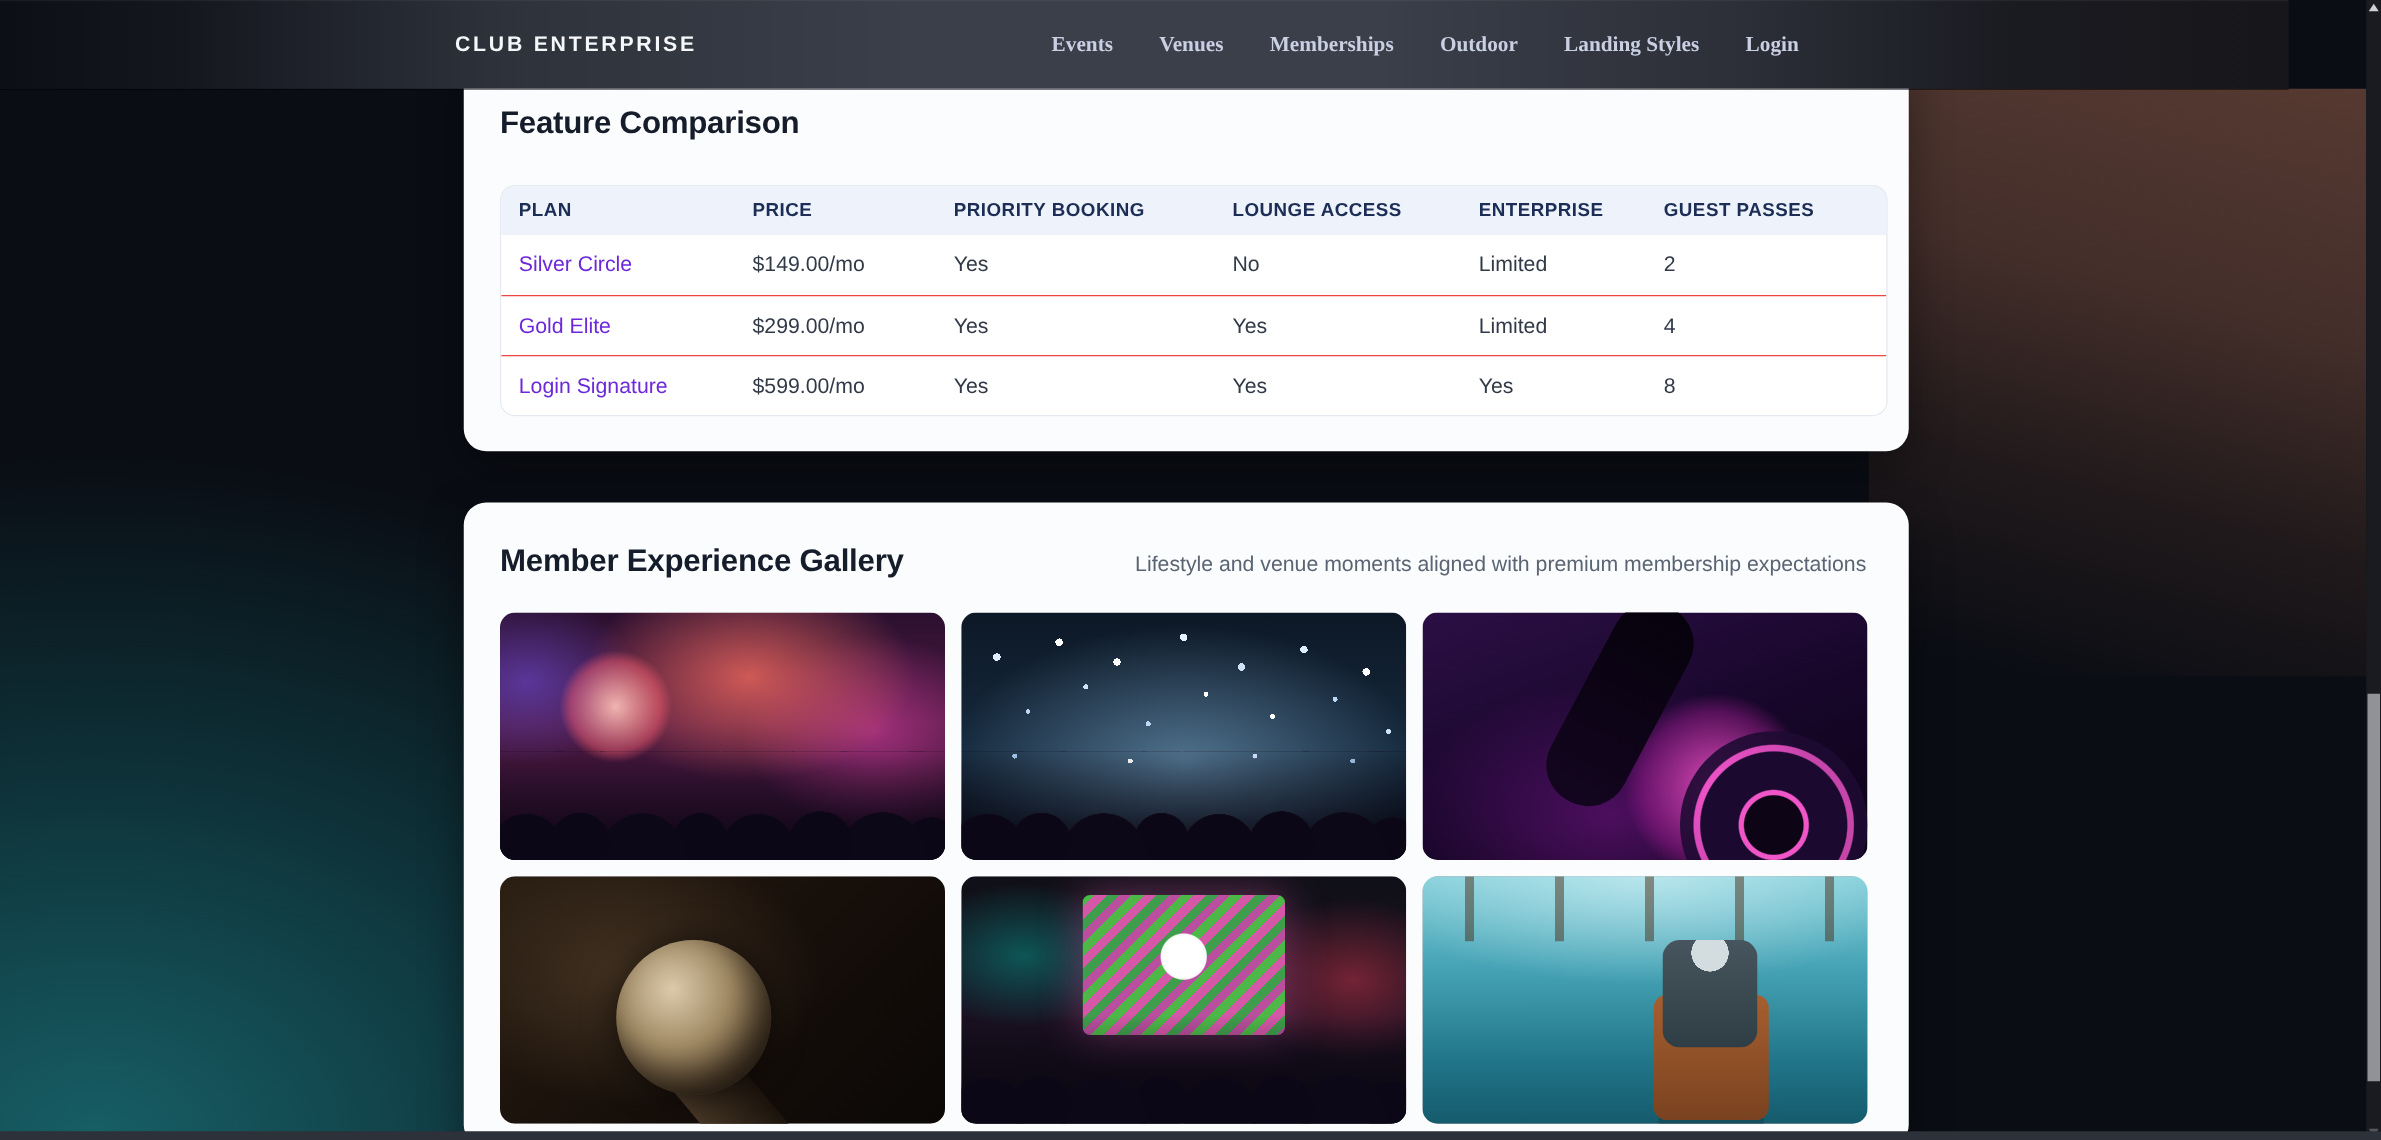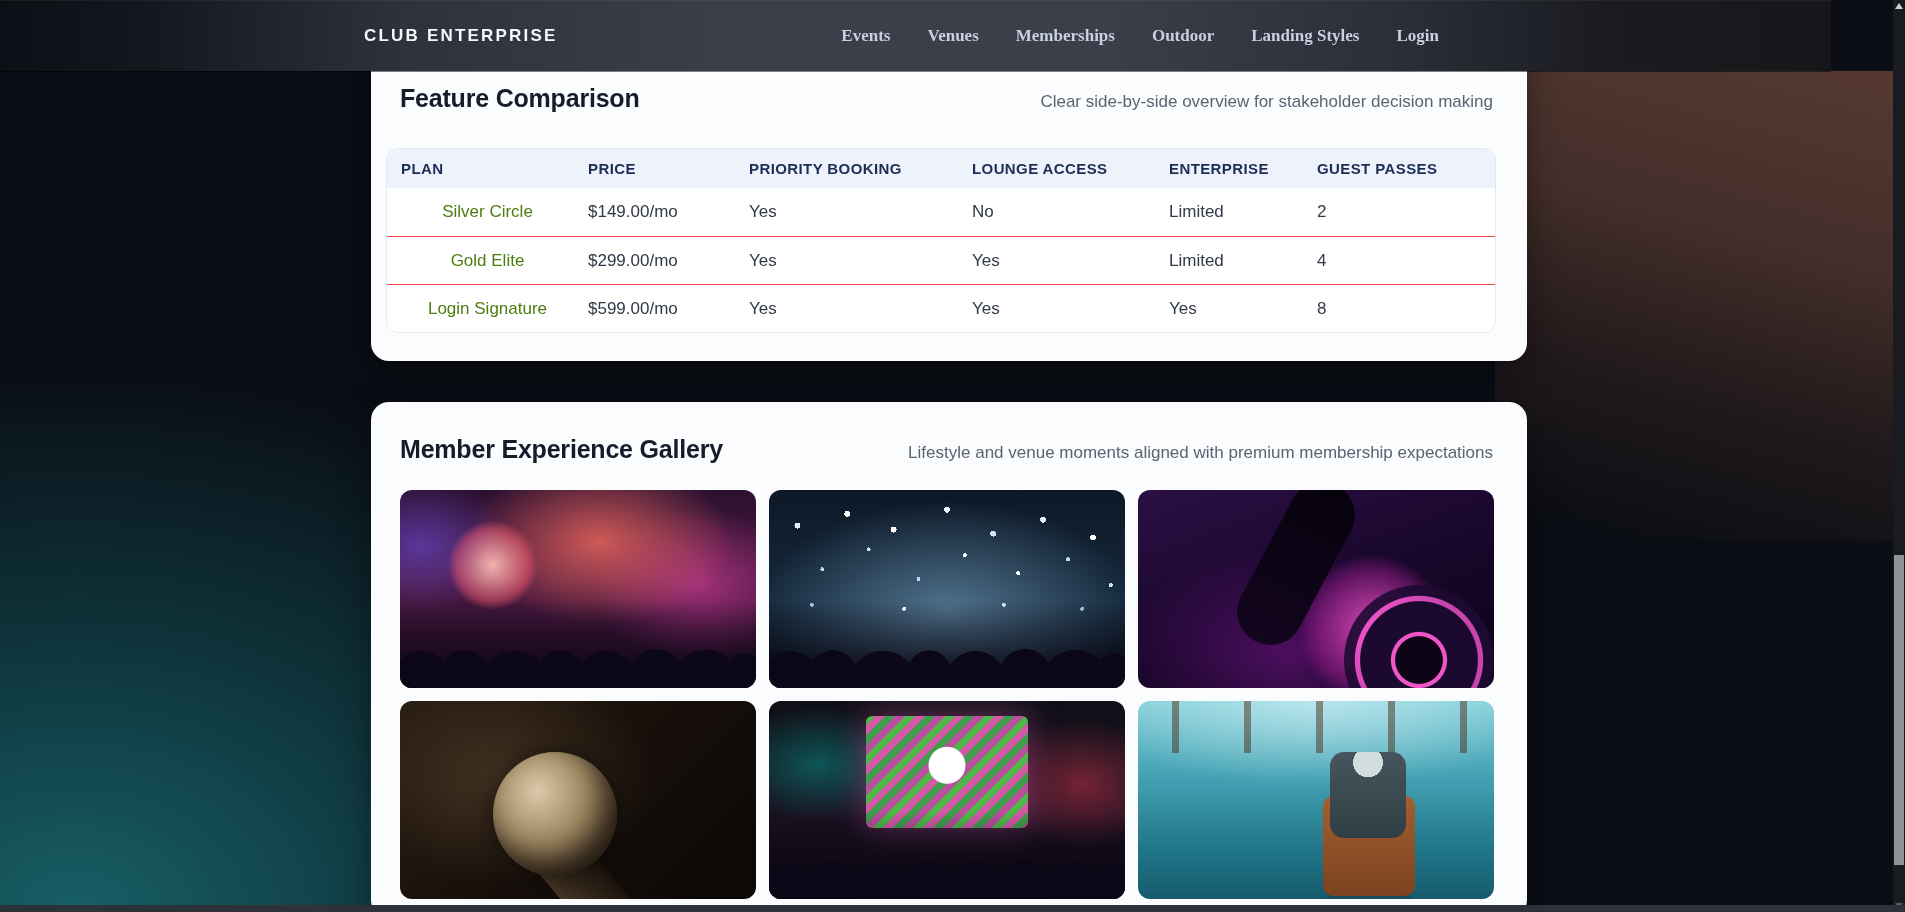--- a/index.html
+++ b/index.html
@@ -58,38 +58,38 @@
   }
   .card-1 .card-head { padding-top:44px; }
   .card-2 .card-head { padding-top:33px; }
   .card-title {
     font-size:25px; line-height:28px; font-weight:bold; color:#151d2b;
     letter-spacing:-0.2px;
   }
   .card-sub { font-size:17px; color:#5a6473; }
   
   .table {
-    margin:36px 17px 0 15px; width:1110px;
+    margin:36px 17px 0 29px; width:1110px;
     border:1px solid #e3e8f1; border-radius:12px; overflow:hidden;
     background:#ffffff;
   }
   .trow {
     display:grid;
     grid-template-columns:187px 161px 223px 197px 148px 1fr;
     align-items:center;
   }
   .trow.head { background:#edf2fb; height:39px; }
   .trow.body { height:48px; background:#ffffff; }
   .trow.body + .trow.body { border-top:1px solid #ef4444; }
   .cell { padding-left:14px; white-space:nowrap; overflow:hidden; }
   .trow.head .cell {
     font-size:15px; font-weight:bold; color:#1c2e55; letter-spacing:0.4px;
   }
   .trow.body .cell { font-size:17px; color:#323a48; }
-  .trow.body .cell:first-child { color:#4d7c0f;text-align:center; }
+  .trow.body .cell:first-child { color:#6d28d9; }
   
   .grid {
     margin:27px 17px 0 29px;
     display:grid;
     grid-template-columns:356px 356px 356px;
     grid-auto-rows:198px; gap:13px;
   }
   .img {
     border-radius:12px; position:relative; overflow:hidden;
     background:#1a1022;
@@ -250,21 +250,20 @@
       <a class="nav-link">Memberships</a>
       <a class="nav-link">Outdoor</a>
       <a class="nav-link">Landing Styles</a>
       <a class="nav-link">Login</a>
     </nav>
 </header>
 
 <section class="card card-1">
   <div class="card-head">
     <h2 class="card-title">Feature Comparison</h2>
-    <div class="card-sub">Clear side-by-side overview for stakeholder decision making</div>
   </div>
   <div class="table">
     <div class="trow head">
         <div class="cell">PLAN</div>
         <div class="cell">PRICE</div>
         <div class="cell">PRIORITY BOOKING</div>
         <div class="cell">LOUNGE ACCESS</div>
         <div class="cell">ENTERPRISE</div>
         <div class="cell">GUEST PASSES</div>
       </div>

